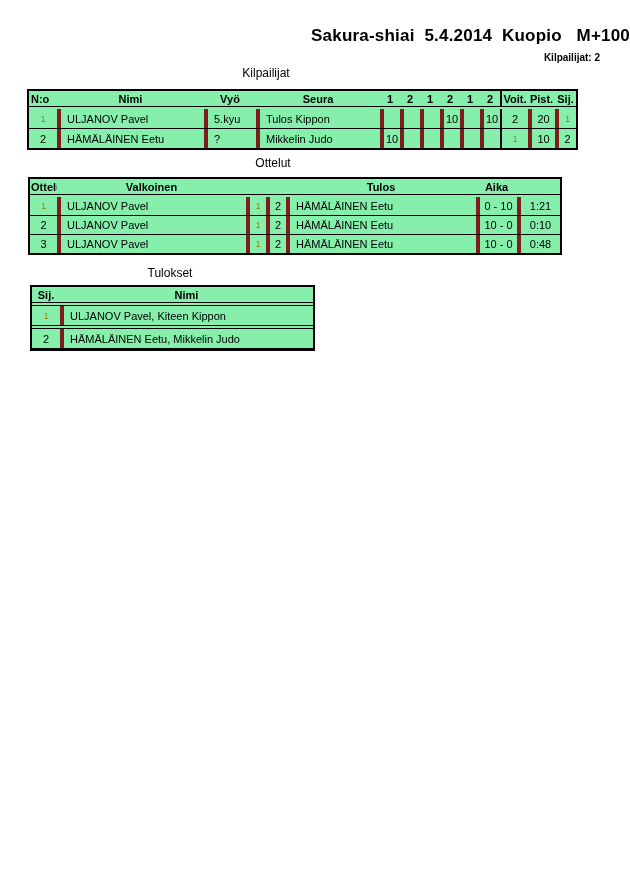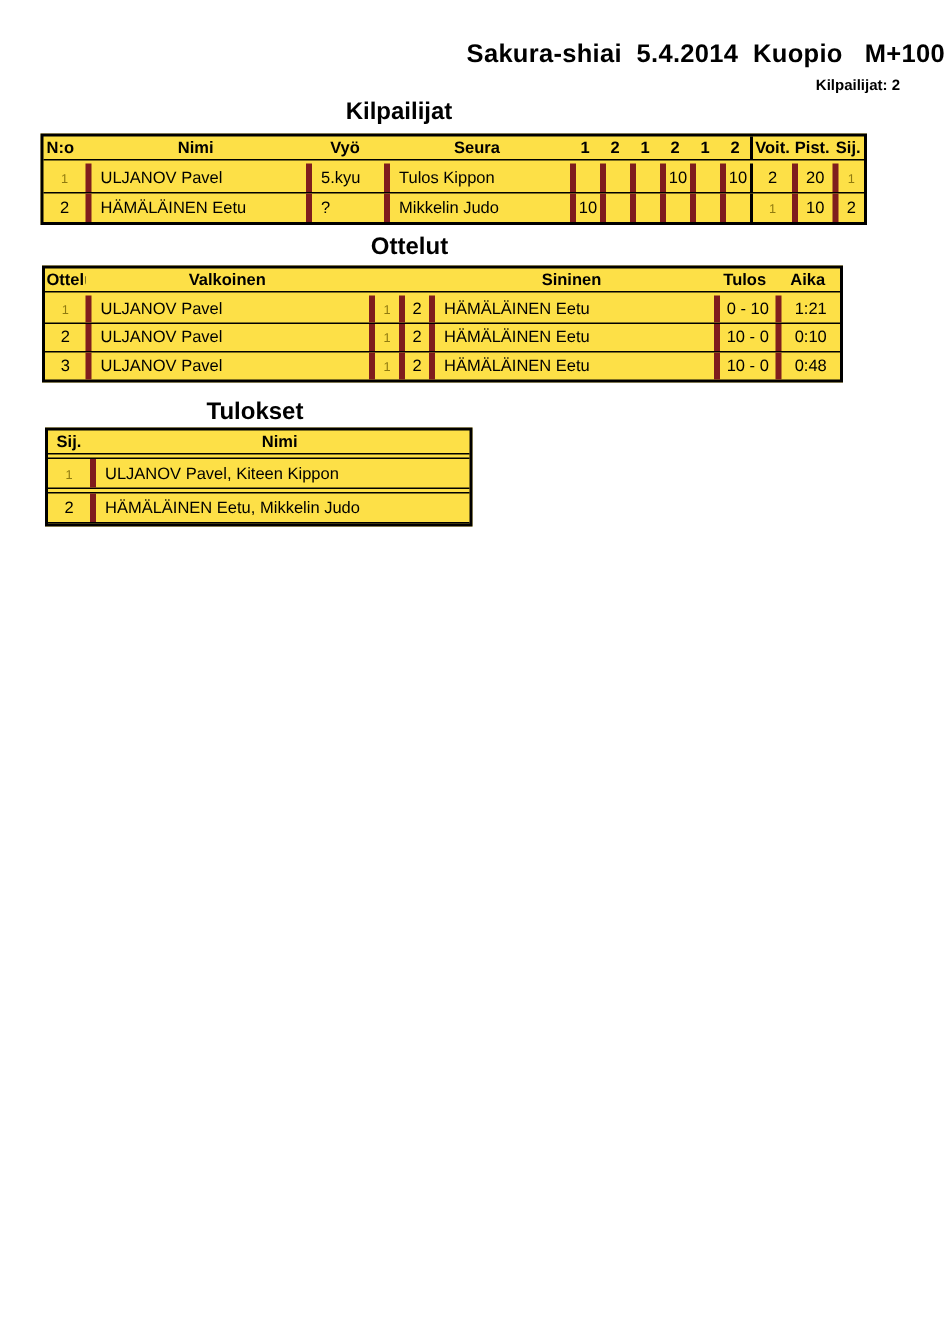--- a/index.html
+++ b/index.html
@@ -6,26 +6,26 @@
   body {
     width:630px; height:891px; background:#ffffff; color:#000;
     font-family:"Liberation Sans", sans-serif; position:relative; overflow:hidden;
   }
   .abs { position:absolute; }
   #page-title {
     top:26px; left:0; width:630px; text-align:right;
     font-size:17px; font-weight:bold; white-space:pre; letter-spacing:0.2px;
   }
   #competitor-count { top:52px; right:30px; font-size:10px; font-weight:bold; }
-  .section-heading { font-size:16px; font-weight:bold; text-align:center; width:200px; }
+  .section-heading { font-size:12px; font-weight:normal; text-align:center; width:200px; }
   #heading-kilpailijat { top:66px; left:166px; }
   #heading-ottelut    { top:156px; left:173px; }
   #heading-tulokset   { top:266px; left:70px; }
 
-  .tbl { position:absolute; border:2px solid #000; background:#fde047; box-sizing:border-box; }
+  .tbl { position:absolute; border:2px solid #000; background:#86efac; box-sizing:border-box; }
   .grid { display:grid; align-items:stretch; }
   .th { font-weight:bold; border-bottom:1px solid #000; height:15px; }
   .tb { margin-top:2px; }
   .row { height:19px; }
   .tb .row + .row { border-top:1px solid #000; }
   .th > div, .row > div {
     display:flex; align-items:center; justify-content:center;
     font-size:11px; box-sizing:border-box; overflow:hidden; white-space:nowrap;
   }
   .row > div + div { border-left:4px solid #7f1d1d; }
@@ -110,21 +110,20 @@
 </div>
 
 <div id="heading-ottelut" class="abs section-heading">Ottelut</div>
 
 <div id="tbl-ottelut" class="tbl">
   <div class="grid th">
     <div class="left" style="padding-left:1px">Ottelu</div>
     <div>Valkoinen</div>
     <div></div>
     <div></div>
-    <div>Sininen</div>
     <div>Tulos</div>
     <div>Aika</div>
   </div>
   <div class="tb">
     <div class="grid row">
       <div class="oneable one">1</div>
       <div class="left">ULJANOV Pavel</div>
       <div class="oneable one">1</div>
       <div class="oneable">2</div>
       <div class="left">HÄMÄLÄINEN Eetu</div>

